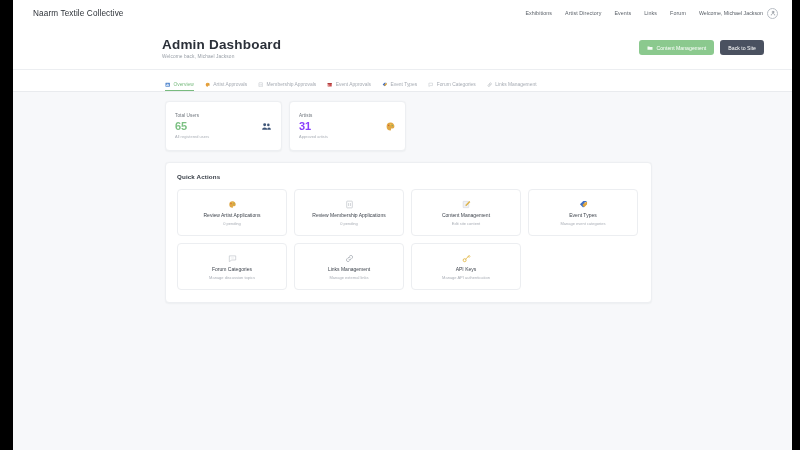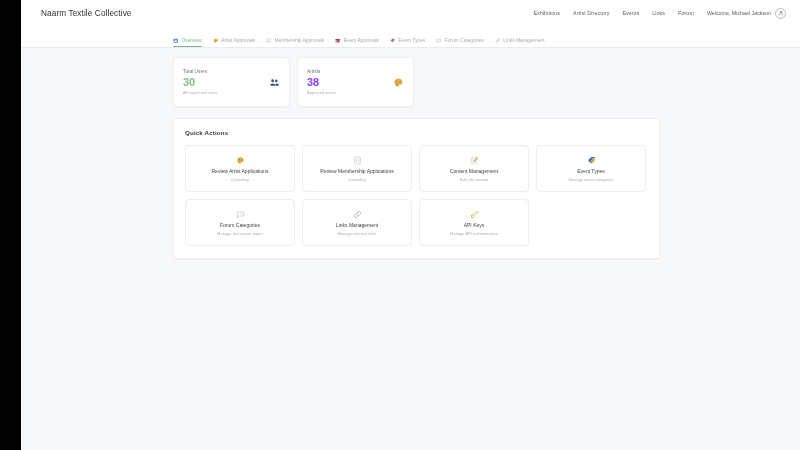--- a/index.html
+++ b/index.html
@@ -8,21 +8,21 @@
     width: 800px;
     height: 450px;
     overflow: hidden;
     background: #000000;
     font-family: "Liberation Sans", sans-serif;
   }
 
   
   #viewport {
     position: absolute;
-    left: 21px;
+    left: 13px;
     top: 0px;
     width: 779px;
     height: 450px;
     background: #f7f8fa;
     overflow: hidden;
   }
 
   
   #topbar {
     height: 26px;
@@ -231,20 +231,40 @@
         <span id="avatar-btn">
           <svg width="6" height="6" viewBox="0 0 24 24" fill="none" stroke="#6b717a" stroke-width="2.2" stroke-linecap="round" stroke-linejoin="round">
             <circle cx="12" cy="8" r="3.4"></circle>
             <path d="M5 20c0-3.6 3.2-5.6 7-5.6s7 2 7 5.6"></path>
           </svg>
         </span>
       </span>
     </div>
   </div>
 
+  <div id="headerpanel">
+    <div id="titleblock">
+      <div id="page-title">Admin Dashboard</div>
+      <div id="page-subtitle">Welcome back, Michael Jackson</div>
+    </div>
+
+    <div id="header-actions">
+      <div class="hdr-btn" id="btn-content-management">
+        <span>
+          <svg width="6" height="6" viewBox="0 0 24 24" fill="#ffffff" opacity=".92">
+            <path d="M2 5.5h7.2l2 2.2H22V19H2z"></path>
+          </svg>
+        </span>
+        <span>Content Management</span>
+      </div>
+      <div class="hdr-btn" id="btn-back-to-site">
+        <span>Back to Site</span>
+      </div>
+    </div>
+  </div>
 
   <div id="tabbar">
 
     <div class="tab active">
       <span class="tab-ico">
         <svg width="5.4" height="5.4" viewBox="0 0 24 24" fill="#4a7fc4">
           <rect x="2" y="3" width="20" height="18" rx="2" fill="#5b8dd0"></rect>
           <rect x="5" y="12" width="3" height="6" fill="#ffffff"></rect>
           <rect x="10" y="8" width="3" height="10" fill="#ffffff"></rect>
           <rect x="15" y="10" width="3" height="8" fill="#ffffff"></rect>
@@ -318,37 +338,37 @@
     </div>
   </div>
 
   <div id="content">
 
     <div id="stats-grid">
 
       <div class="stat-card">
         <div class="stat-text">
           <div class="stat-label">Total Users</div>
-          <div class="stat-value" style="color:#7cc083">30</div>
+          <div class="stat-value" style="color:#7cc083">65</div>
           <div class="stat-sub">All registered users</div>
         </div>
         <div class="stat-ico">
           <svg width="11" height="11" viewBox="0 0 24 24" fill="#3f5577">
             <circle cx="8" cy="8" r="3.2"></circle>
             <circle cx="16" cy="8.5" r="2.8"></circle>
             <path d="M2.5 19c0-3.2 2.5-5 5.5-5s5.5 1.8 5.5 5z"></path>
             <path d="M13.5 19c0-2.9 1.8-4.6 4-4.6s4 1.7 4 4.6z"></path>
           </svg>
         </div>
       </div>
 
       <div class="stat-card">
         <div class="stat-text">
           <div class="stat-label">Artists</div>
-          <div class="stat-value" style="color:#8a3ffc">38</div>
+          <div class="stat-value" style="color:#8a3ffc">31</div>
           <div class="stat-sub">Approved artists</div>
         </div>
         <div class="stat-ico">
           <svg width="11" height="11" viewBox="0 0 24 24">
             <path d="M12 3.5a8.5 8.5 0 1 0 0 17c1.2 0 1.7-.9 1.1-1.8-.7-1 .1-2.2 1.3-2.2h2.3a3.8 3.8 0 0 0 3.8-3.8A8.3 8.3 0 0 0 12 3.5z" fill="#e0a845"></path>
             <circle cx="8" cy="9.5" r="1.5" fill="#d0562c"></circle>
             <circle cx="12" cy="7.3" r="1.5" fill="#e8cd4d"></circle>
             <circle cx="16" cy="10" r="1.5" fill="#7fae5d"></circle>
           </svg>
         </div>

